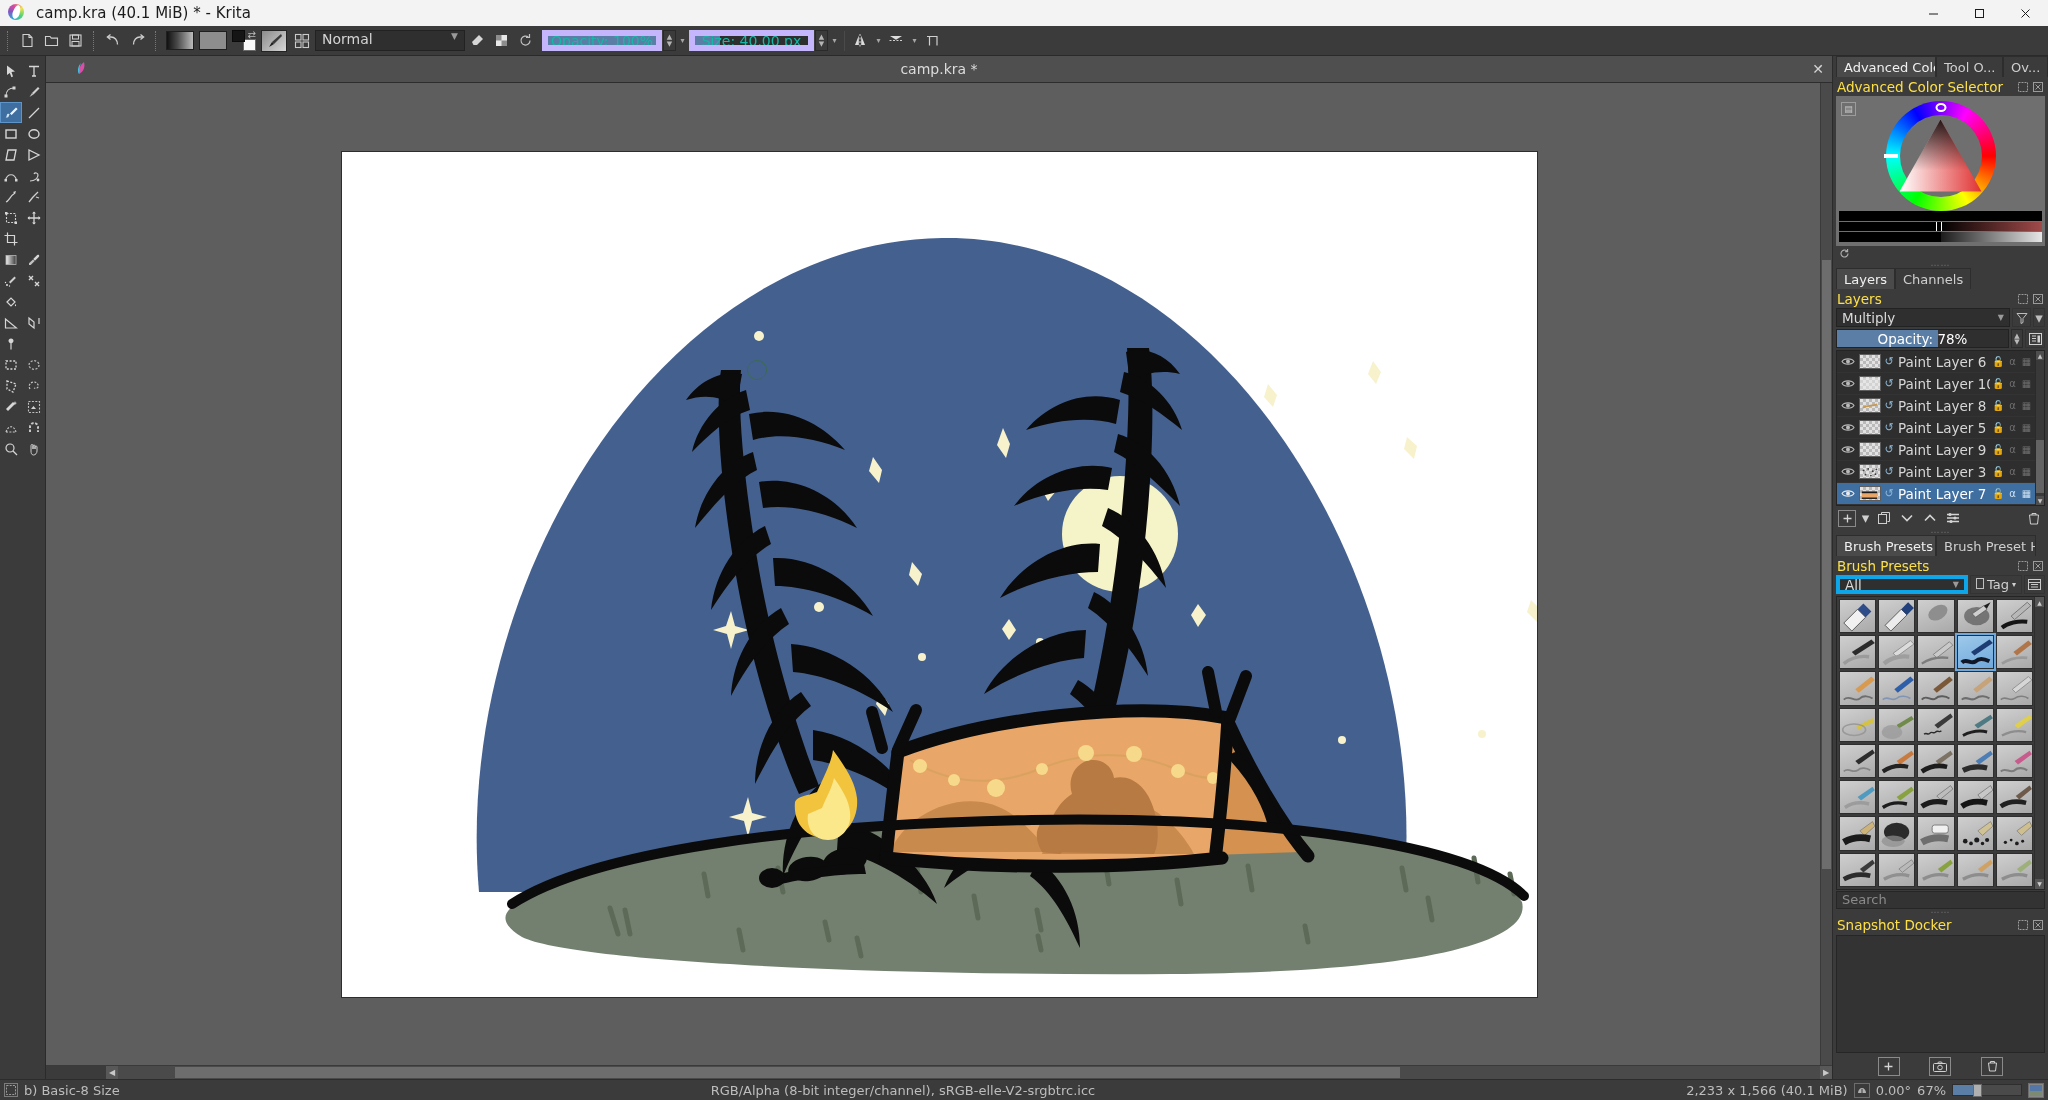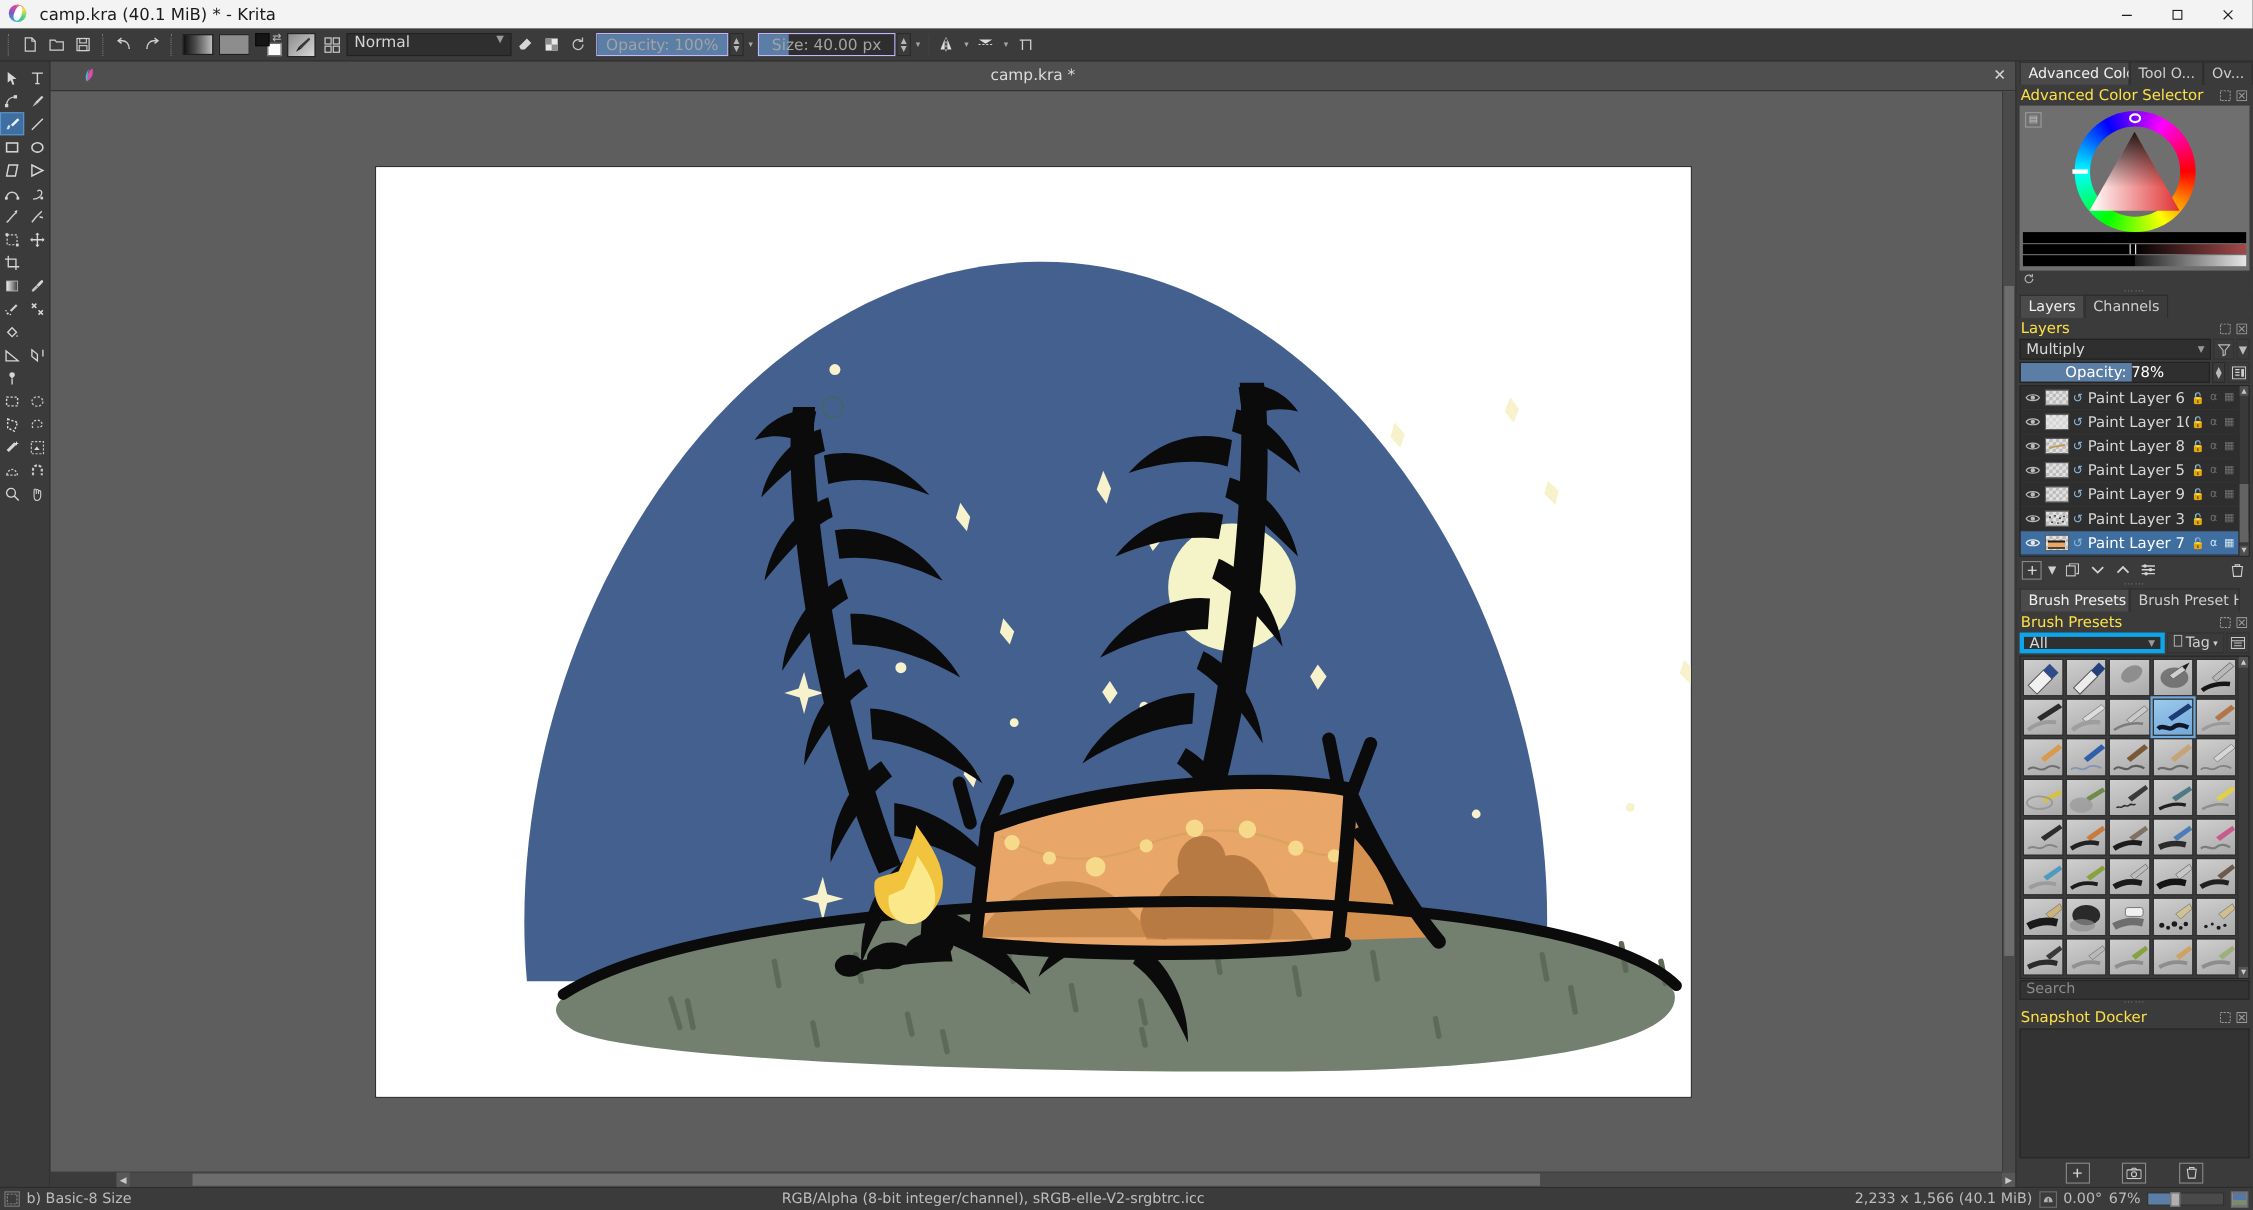--- a/index.html
+++ b/index.html
@@ -60,22 +60,22 @@
   .fgbg .wht { position:absolute; right:0; bottom:0; width:13px; height:12px; background:#fafafa; border:1px solid #6a6a6a;}
   .fgbg .arr { position:absolute; right:0; top:-1px; font-size:10px; color:#bbb; }
   .brush-pip { width:26px; height:22px; background:linear-gradient(135deg,#8b8b8b,#d7d7d7);
       border:1px solid #242424; display:flex; align-items:center; justify-content:center; }
   .blendbox {
     width:150px; height:21px; background:#2f2f2f; border:1px solid #222; color:#d4d4d4;
     display:flex; align-items:flex-start; padding:0 6px; font-size:14px; position:relative;
   }
   .blendbox .caret { position:absolute; right:6px; font-size:9px; color:#9a9a9a; }
   .slider-field {
-    height:21px; background:#2e2e2e; border:1px solid #c4b5fd; position:relative;
-    display:flex; align-items:center; justify-content:center; color:#a3a3a3; font-size:14px;
+    height:21px; background:#2e2e2e; border:6px solid #c4b5fd; position:relative;
+    display:flex; align-items:center; justify-content:center; color:#14b8a6; font-size:14px;
     overflow:hidden;
   }
   .slider-field .fill { position:absolute; left:0; top:0; bottom:0; background:#5b7ea6; }
   .slider-field span { position:relative; z-index:2; }
   .spin { width:13px; height:21px; background:#3b3b3b; border:1px solid #2a2a2a;
      display:flex; flex-direction:column; align-items:center; justify-content:center; color:#b5b5b5; font-size:7px; line-height:7px;}
   .dropmark { width:11px; height:21px; display:flex; align-items:center; justify-content:center; font-size:8px; color:#a5a5a5; }
 
   
   .mainrow { flex:1; display:flex; min-height:0; }

